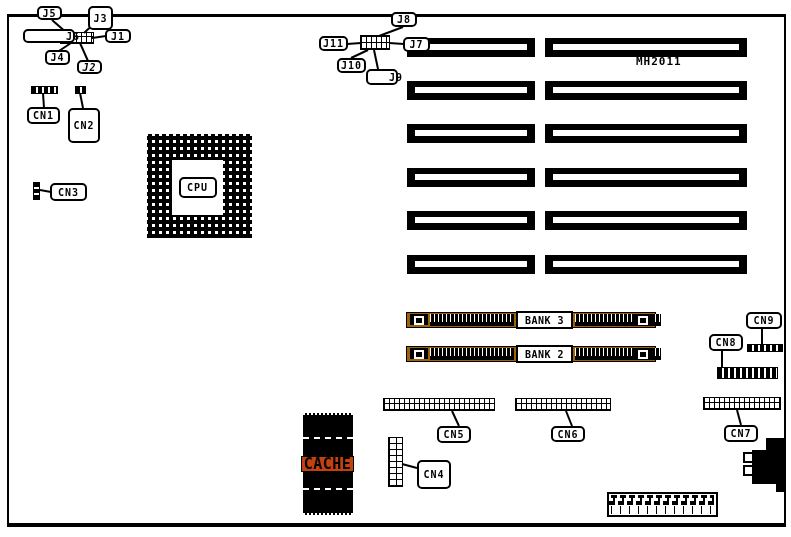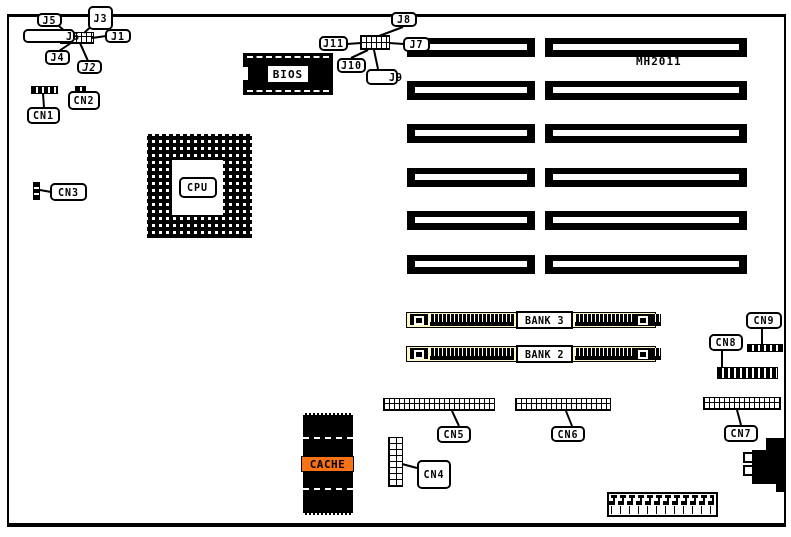--- a/index.html
+++ b/index.html
@@ -32,37 +32,37 @@
   #cpu-inner{left:25px;top:26px;width:51px;height:55px;background:#fff;display:flex;align-items:center;justify-content:center;}
   #cpu-lbl{width:34px;height:17px;background:#fff;border:2px solid #000;border-radius:5px;
            display:flex;align-items:center;justify-content:center;font-weight:700;font-size:10px;letter-spacing:1px;}
   
   #bios{left:243px;top:53px;width:90px;height:42px;background:#000;}
   #bios .dash{position:absolute;left:4px;right:4px;height:0;border-top:2px dashed #fff;}
   #bios .notch{position:absolute;left:0;top:14px;width:5px;height:13px;background:#fff;}
   #bios-lbl{position:absolute;left:25px;top:13px;width:40px;height:16px;background:#fff;color:#000;
             display:flex;align-items:center;justify-content:center;font-weight:700;font-size:11px;letter-spacing:1px;}
   
-  .bank{position:absolute;left:406px;width:250px;height:16px;border:1px solid #000;background:#fef9c3;box-sizing:border-box;}
+  .bank{position:absolute;left:406px;width:250px;height:16px;border:1px solid #000;background:#a16207;box-sizing:border-box;}
   .bank .clip{position:absolute;top:1px;width:18px;height:11px;background:#000;}
   .bank .clip.l{left:3px}.bank .clip.r{right:3px}
   .bank .clip i{position:absolute;left:4px;top:2px;width:6px;height:5px;border:2px solid #fff;display:block;}
   .bank .bar{position:absolute;top:1px;height:12px;background-color:#000;
              background-image:repeating-linear-gradient(90deg,#fff 0 1px,transparent 1px 4px);
              background-size:100% 8px;background-repeat:no-repeat;}
   .bank .bar.bl{left:23px;width:84px;}
   .bank .bar.br{left:168px;width:86px;}
   .bank-lbl{position:absolute;left:109px;top:-2px;width:57px;height:18px;background:#fff;border:2px solid #000;
             display:flex;align-items:center;justify-content:center;font-weight:700;font-size:10px;letter-spacing:0.5px;z-index:3;box-sizing:border-box;}
   
   #cache{left:303px;top:413px;width:50px;height:102px;background:#000;
          border-top:2px dotted #fff;border-bottom:2px dotted #fff;}
   #cache .sep{position:absolute;left:0;right:0;height:0;border-top:2px dashed #fff;}
-  #cache-lbl{position:absolute;left:-2px;top:41px;width:53px;height:16px;background:#f97316;border:1px solid #000;
-             display:flex;align-items:center;justify-content:center;font-weight:700;font-size:11px;letter-spacing:0.5px;z-index:2;box-sizing:border-box;}
+  #cache-lbl{position:absolute;left:-2px;top:41px;width:53px;height:16px;background:#c2410c;border:1px solid #000;
+             display:flex;align-items:center;justify-content:center;font-weight:700;font-size:15px;letter-spacing:0.5px;z-index:2;box-sizing:border-box;}
   
   #pwr{left:607px;top:492px;width:111px;height:25px;border:2px solid #000;background:#fff;}
   #pwr .caps{position:absolute;left:2px;right:2px;top:1px;height:3px;
              background:repeating-linear-gradient(90deg,#000 0 6px,transparent 6px 9px);}
   #pwr .stems{position:absolute;left:2px;right:2px;top:4px;height:3px;
              background:repeating-linear-gradient(90deg,transparent 0 2px,#000 2px 4px,transparent 4px 9px);}
   #pwr .bar{position:absolute;left:0;right:0;top:7px;height:4px;
              background:repeating-linear-gradient(90deg,#000 0 6px,#fff 6px 9px);background-color:#000;}
   #pwr .cells{position:absolute;left:2px;right:2px;top:12px;bottom:1px;background:#fff;
              background-image:repeating-linear-gradient(90deg,#000 0 1px,transparent 1px 9px);}
@@ -103,47 +103,41 @@
     <g fill="#000">
       <polygon points="766,438 785,438 785,492 776,492 776,484 752,484 752,450 766,450"></polygon>
     </g>
     <g fill="#fff" stroke="#000" stroke-width="2">
       <rect x="744" y="453" width="9" height="9"></rect>
       <rect x="744" y="466" width="9" height="9"></rect>
     </g>
   </svg>
 
   <div class="abs grid" style="left:60px;top:32px;width:34px;height:12px;"></div>
-  <div class="lbl" style="left:37px;top:6px;width:25px;height:14px;margin-top:7px;">J5</div>
+  <div class="lbl" style="left:37px;top:6px;width:25px;height:14px;">J5</div>
   <div class="lbl" style="left:88px;top:6px;width:25px;height:24px;">J3</div>
   <div class="lbl" style="left:23px;top:29px;width:25px;height:14px;padding-left:48px;">J6</div>
   <div class="lbl" style="left:105px;top:29px;width:26px;height:14px;">J1</div>
   <div class="lbl" style="left:45px;top:50px;width:25px;height:15px;">J4</div>
   <div class="lbl" style="left:77px;top:60px;width:25px;height:14px;font-style:italic;">J2</div>
 
   <div class="abs stripes" style="left:31px;top:86px;width:27px;height:8px;"></div>
   <div class="abs stripes" style="left:75px;top:86px;width:11px;height:8px;"></div>
   <div class="lbl" style="left:27px;top:107px;width:33px;height:17px;">CN1</div>
-  <div class="lbl" style="left:68px;top:91px;width:32px;height:19px;">CN2</div>
+  <div class="lbl" style="left:68px;top:108px;width:32px;height:35px;">CN2</div>
 
   <div class="abs stripesv" style="left:33px;top:182px;width:7px;height:18px;"></div>
   <div class="lbl" style="left:50px;top:183px;width:37px;height:18px;">CN3</div>
 
   <div class="abs" id="cpu">
     <div class="abs" id="cpu-inner">
       <div id="cpu-lbl">CPU</div>
     </div>
   </div>
 
-  <div class="abs" id="bios">
-    <div class="dash" style="top:3px;"></div>
-    <div class="dash" style="bottom:3px;"></div>
-    <div class="notch"></div>
-    <div id="bios-lbl">BIOS</div>
-  </div>
 
   <div class="abs grid" style="left:360px;top:35px;width:30px;height:15px;"></div>
   <div class="lbl" style="left:391px;top:12px;width:26px;height:15px;">J8</div>
   <div class="lbl" style="left:319px;top:36px;width:29px;height:15px;">J11</div>
   <div class="lbl" style="left:403px;top:37px;width:27px;height:15px;">J7</div>
   <div class="lbl" style="left:337px;top:58px;width:29px;height:15px;">J10</div>
   <div class="lbl" style="left:366px;top:69px;width:26px;height:16px;padding-left:28px;">J9</div>
 
   <div class="modeltext" style="left:636px;top:55px;">MH2011</div>
 

